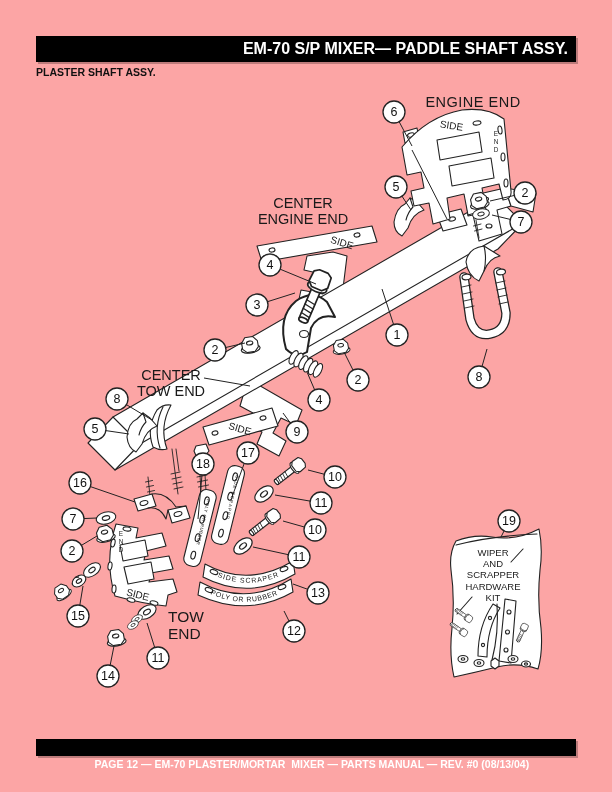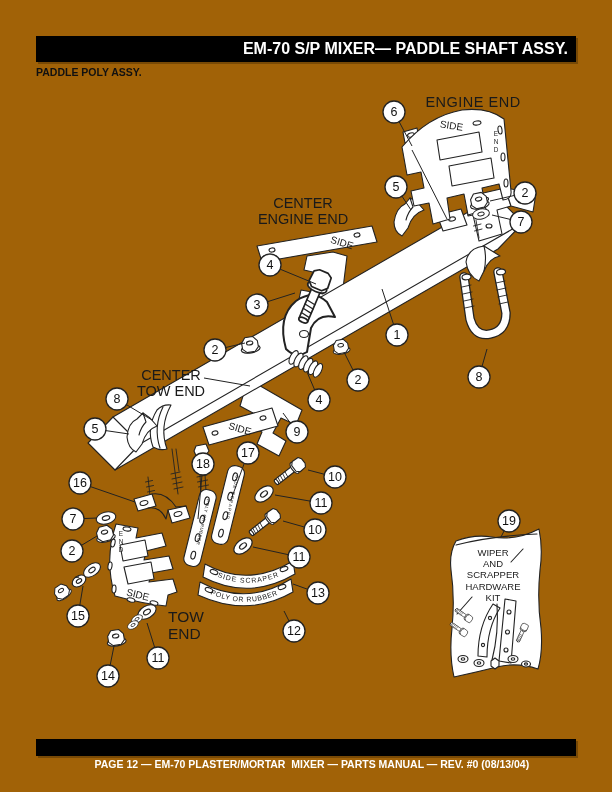--- a/index.html
+++ b/index.html
@@ -1,36 +1,36 @@
 <!DOCTYPE html>
 <html><head>
 <meta charset="utf-8">
 <style>
   html,body{margin:0;padding:0;background:#e8e8e8;}
-  #page{position:relative;width:612px;height:792px;background:#a16207;margin:0 auto;
+  #page{position:relative;width:612px;height:792px;background:#fca5a5;margin:0 auto;
         font-family:"Liberation Sans",sans-serif;overflow:hidden;}
   #header-bar{position:absolute;left:36px;top:36px;width:540px;height:26px;background:#000;
         color:#fff;font-size:16px;font-weight:bold;line-height:26px;text-align:right;
         padding:0;box-shadow:2px 2px 0 rgba(0,0,0,.25);}
   #header-bar span{padding-right:8px;}
   #subtitle{position:absolute;left:36px;top:66px;font-size:10.5px;font-weight:600;color:#111;}
   #footer-bar{position:absolute;left:36px;top:739px;width:540px;height:17px;background:#000;
         color:#fff;font-size:10.5px;font-weight:bold;line-height:17px;text-align:center;
         white-space:pre;box-shadow:2px 2px 0 rgba(0,0,0,.25);}
   svg{position:absolute;left:0;top:0;}
   svg text{font-family:"Liberation Sans",sans-serif;}
 </style>
 </head>
 <body>
 
 <div id="page">
   <div id="header-bar">
     <span>EM-70 S/P MIXER— PADDLE SHAFT ASSY.</span>
   </div>
-  <div id="subtitle">PADDLE POLY ASSY.</div>
+  <div id="subtitle">PLASTER SHAFT ASSY.</div>
 
   <svg id="diagram" width="612" height="792" viewBox="0 0 612 792">
     <defs>
       <g id="def-washer">
         <ellipse rx="10" ry="6"></ellipse>
           <ellipse rx="3.8" ry="2.2"></ellipse>
       </g>
       <g id="def-flange-nut">
         <ellipse cy="4" rx="9.5" ry="4"></ellipse>
         <path d="M-8,-3 L-4,-8 L4,-8 L8,-3 L8,3 L4,7 L-4,7 L-8,3 Z"></path>

